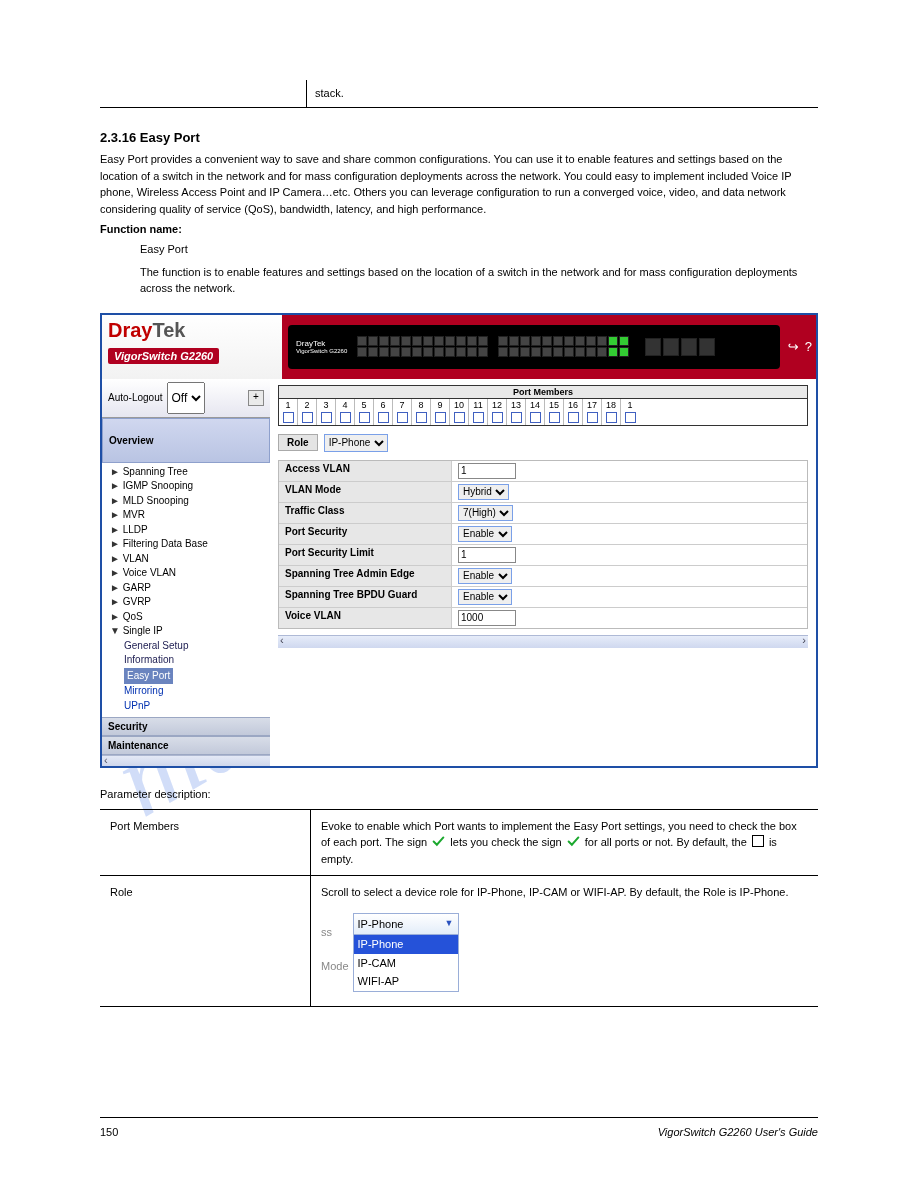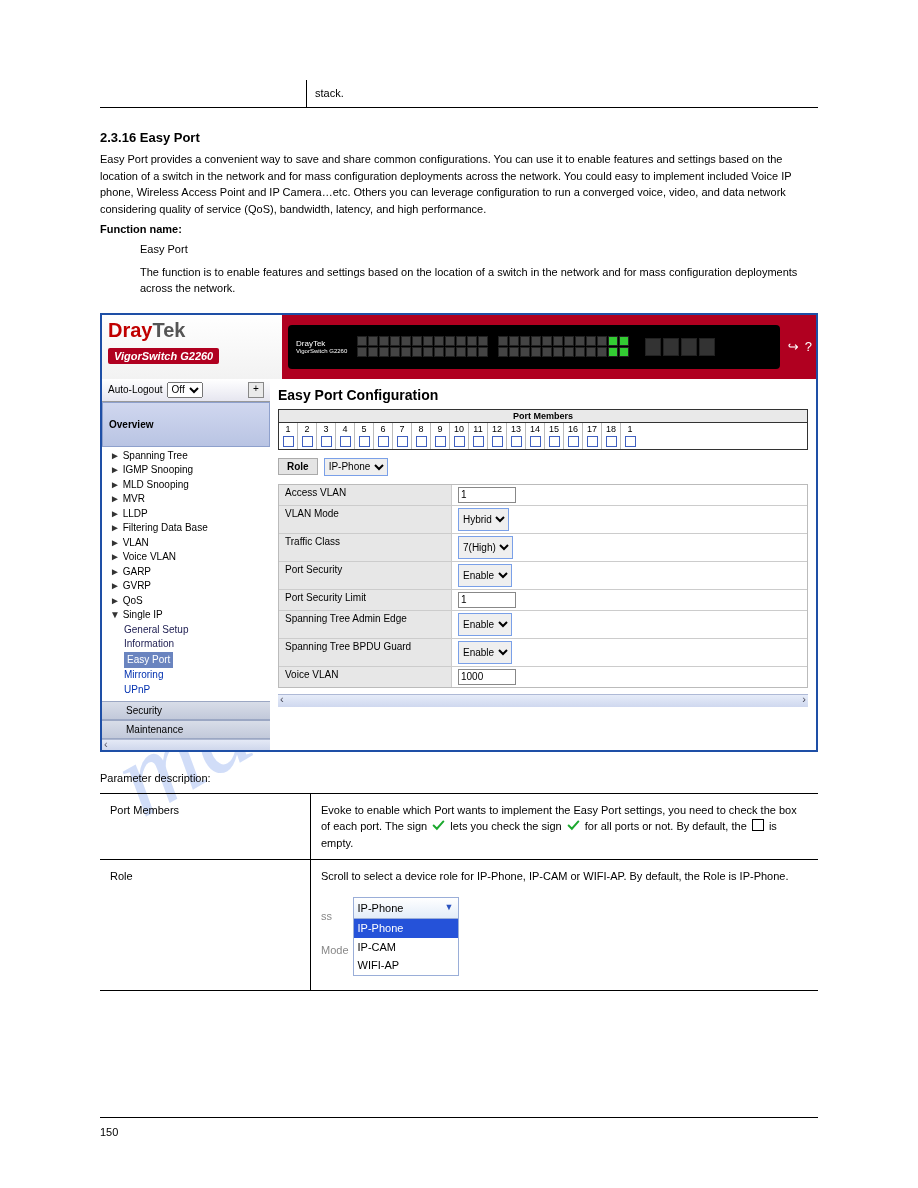--- a/index.html
+++ b/index.html
@@ -30,52 +30,52 @@
   .pcol{display:flex;flex-direction:column;gap:1px}
   .psq{width:8px;height:8px;background:#444;border:1px solid #222}
   .psq.g{background:#3C3}
   .sfp{display:flex;gap:2px;margin-left:6px}
   .sfpslot{width:14px;height:16px;background:#333;border:1px solid #222}
   .hdr-icons{display:flex;gap:6px;margin-left:8px;color:#fff;font-size:13px}
   .hdr-icons span{display:inline-block}
   .body-row{display:flex}
   .side{width:168px;background:#fff}
   .al-row{background:linear-gradient(#fff,#e6e6f0);border-bottom:1px solid #999;padding:3px 6px;font-size:10px;display:flex;align-items:center;gap:4px}
-  .al-row select{font-size:10px;height:16px}
+  .al-row select{font-size:12px;height:32px}
   .al-row .plus{margin-left:auto;width:14px;height:14px;border:1px solid #888;background:#eaeaea;text-align:center;line-height:12px;font-size:10px}
   .ov-hdr{background:linear-gradient(#d0d7ef,#b9c4e3);border:1px solid #8ea0cc;font-size:10px;font-weight:bold;padding:16px 6px}
   .tree{padding:2px 0 4px 8px;font-size:10px;line-height:1.45}
   .tree .it{display:block;color:#000}
   .tree .it::before{content:"► ";color:#333}
   .tree .it.down::before{content:"▼ "}
   .tree .sub{margin-left:14px;color:#225;display:block}
   .tree .sub.blue{color:#0030B0}
   .tree .sel{background:#6a84bf;color:#fff;padding:1px 3px;display:inline-block}
-  .cat{background:linear-gradient(#d8dde8,#c2c9da);border-top:1px solid #9ba7c3;border-bottom:1px solid #9ba7c3;font-size:10px;font-weight:normal;padding:3px 24px}
+  .cat{background:linear-gradient(#d8dde8,#c2c9da);border-top:1px solid #9ba7c3;border-bottom:1px solid #9ba7c3;font-size:10px;font-weight:bold;padding:3px 6px}
   .sb-bottom{height:10px;background:linear-gradient(#e4e9f6,#cfd7ec);border-top:1px solid #adb7d0;position:relative}
   .sb-bottom::before{content:"‹";position:absolute;left:2px;top:-2px;color:#556;font-size:11px}
   .main{flex:1;padding:6px 8px;overflow:hidden}
   .main h2{font-size:14px;font-weight:bold;margin:2px 0 6px 0}
   .pm-box{border:1px solid #333}
   .pm-hdr{background:#e9e9e9;border-bottom:1px solid #333;text-align:center;font-size:9px;font-weight:bold;padding:1px}
   .pm-row{display:flex}
   .pm-cell{border-right:1px solid #bbb;text-align:center;font-size:9px;padding:1px 0;min-width:18px}
   .pm-cell:last-child{border-right:none}
   .pm-row.chk .pm-cell{height:12px;display:flex;align-items:center;justify-content:center}
   .cb{width:9px;height:9px;border:1px solid #4060C0;background:#fff}
   .role-row{margin:8px 0;display:flex;align-items:center;gap:6px}
   .role-row .lbl{border:1px solid #aaa;background:#e4e4e4;padding:2px 8px;font-size:10px;font-weight:bold}
   .role-row select{font-size:10px;height:18px;color:#000;border:1px solid #7aa0e8}
   .cfg{border:1px solid #bbb}
   .cfg-row{display:flex;border-bottom:1px solid #ccc}
   .cfg-row:last-child{border-bottom:none}
-  .cfg-k{width:160px;background:#e7e7e7;font-size:10px;font-weight:normal;padding:2px 6px;border-right:1px solid #ccc}
+  .cfg-k{width:160px;background:#e7e7e7;font-size:10px;font-weight:bold;padding:2px 6px;border-right:1px solid #ccc}
   .cfg-v{padding:2px 6px}
   .cfg-v input[type=text]{width:52px;font-size:10px;height:14px;border:1px solid #888;padding:0 2px}
-  .cfg-v select{font-size:10px;height:23px;color:#000;border:1px solid #7aa0e8}
+  .cfg-v select{font-size:10px;height:16px;color:#000;border:1px solid #7aa0e8}
   .hscroll{height:12px;background:linear-gradient(#e6ecf9,#cfd8ef);border-top:1px solid #aeb9d6;margin-top:6px;position:relative}
   .hscroll::before{content:"‹";position:absolute;left:2px;top:-2px;font-size:11px;color:#445}
   .hscroll::after{content:"›";position:absolute;right:2px;top:-2px;font-size:11px;color:#445}
   .param-tbl{border-collapse:collapse;width:100%;margin-top:6px}
   .param-tbl td{border-top:1px solid #000;border-bottom:1px solid #000;vertical-align:top;padding:8px 10px;font-size:11px;line-height:1.5}
   .param-tbl td:first-child{width:190px;border-right:1px solid #000}
   .ck-inline{display:inline-block;width:10px;height:10px;border:1px solid #000;margin:0 2px;vertical-align:-1px}
   .tick{display:inline-block;width:13px;height:13px;vertical-align:-2px;margin:0 2px}
   .tick svg{display:block}
   .dd-shot{margin:6px 0;width:104px;border:1px solid #9aaed8;font-size:11px}
@@ -272,21 +272,20 @@
                 <span class="sub"><span class="sel">Easy Port</span></span>
                 <span class="sub blue">Mirroring</span>
                 <span class="sub blue">UPnP</span>
               </div>
             <div class="cat">Security</div>
             <div class="cat">Maintenance</div>
             <div class="sb-bottom"></div>
           </div>
 
           <div class="main">
-            <h2>Easy Port Configuration</h2>
 
             <div class="pm-box">
               <div class="pm-hdr">Port Members</div>
               <div class="pm-row" id="pm-nums">
                   <div class="pm-cell">1</div>
                   <div class="pm-cell">2</div>
                   <div class="pm-cell">3</div>
                   <div class="pm-cell">4</div>
                   <div class="pm-cell">5</div>
                   <div class="pm-cell">6</div>
@@ -454,13 +453,14 @@
             </div>
           </div>
         </td>
       </tr>
     </tbody>
       </table>
   </div>
 
   <div class="footer-rule"></div>
   <div class="footer-left">150</div>
+  <div class="footer-txt">VigorSwitch G2260 User's Guide</div>
 </div>
 
 </body></html>

